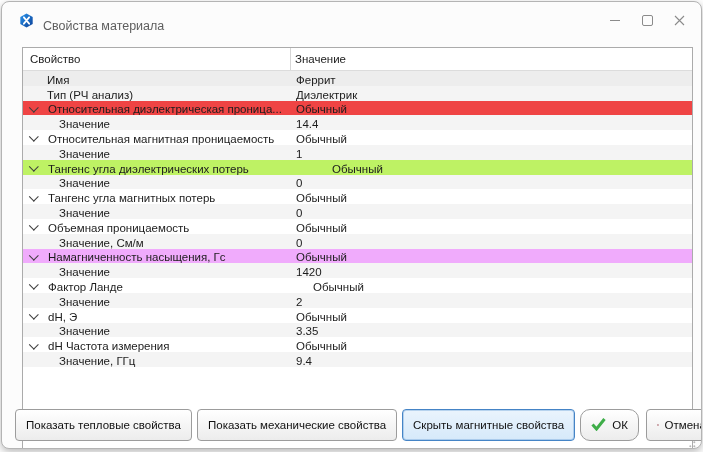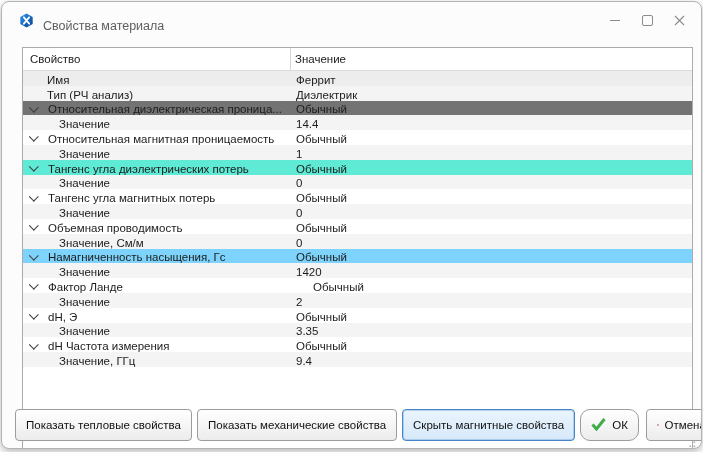--- a/index.html
+++ b/index.html
@@ -103,21 +103,21 @@
             <span>Имя</span>
           </div>
           <div class="td val">Феррит</div>
         </div>
         <div class="tr plain" style="background: rgb(244, 244, 244);">
           <div class="td prop">
             <span>Тип (РЧ анализ)</span>
           </div>
           <div class="td val">Диэлектрик</div>
         </div>
-        <div class="tr group" style="background: #737373;">
+        <div class="tr group" style="background: #ef4444;">
           <div class="td prop">
             <span class="chevron"></span>
             <span>Относительная диэлектрическая проница...</span>
           </div>
           <div class="td val">Обычный</div>
         </div>
         <div class="tr child" style="background: rgb(244, 244, 244);">
           <div class="td prop">
             <span>Значение</span>
           </div>
@@ -129,21 +129,21 @@
             <span>Относительная магнитная проницаемость</span>
           </div>
           <div class="td val">Обычный</div>
         </div>
         <div class="tr child" style="background: rgb(244, 244, 244);">
           <div class="td prop">
             <span>Значение</span>
           </div>
           <div class="td val">1</div>
         </div>
-        <div class="tr group" style="background: #5eead4;">
+        <div class="tr group" style="background: #bef264; gap: 36px;">
           <div class="td prop">
             <span class="chevron"></span>
             <span>Тангенс угла диэлектрических потерь</span>
           </div>
           <div class="td val">Обычный</div>
         </div>
         <div class="tr child" style="background: rgb(244, 244, 244);">
           <div class="td prop">
             <span>Значение</span>
           </div>
@@ -158,31 +158,31 @@
         </div>
         <div class="tr child" style="background: rgb(244, 244, 244);">
           <div class="td prop">
             <span>Значение</span>
           </div>
           <div class="td val">0</div>
         </div>
         <div class="tr group" style="background: rgb(255, 255, 255);">
           <div class="td prop">
             <span class="chevron"></span>
-            <span>Объемная проводимость</span>
+            <span>Объемная проницаемость</span>
           </div>
           <div class="td val">Обычный</div>
         </div>
         <div class="tr child" style="background: rgb(244, 244, 244);">
           <div class="td prop">
             <span>Значение, См/м</span>
           </div>
           <div class="td val">0</div>
         </div>
-        <div class="tr group" style="background: #7dd3fc;">
+        <div class="tr group" style="background: #f0abfc;">
           <div class="td prop">
             <span class="chevron"></span>
             <span>Намагниченность насыщения, Гс</span>
           </div>
           <div class="td val">Обычный</div>
         </div>
         <div class="tr child" style="background: rgb(244, 244, 244);">
           <div class="td prop">
             <span>Значение</span>
           </div>

